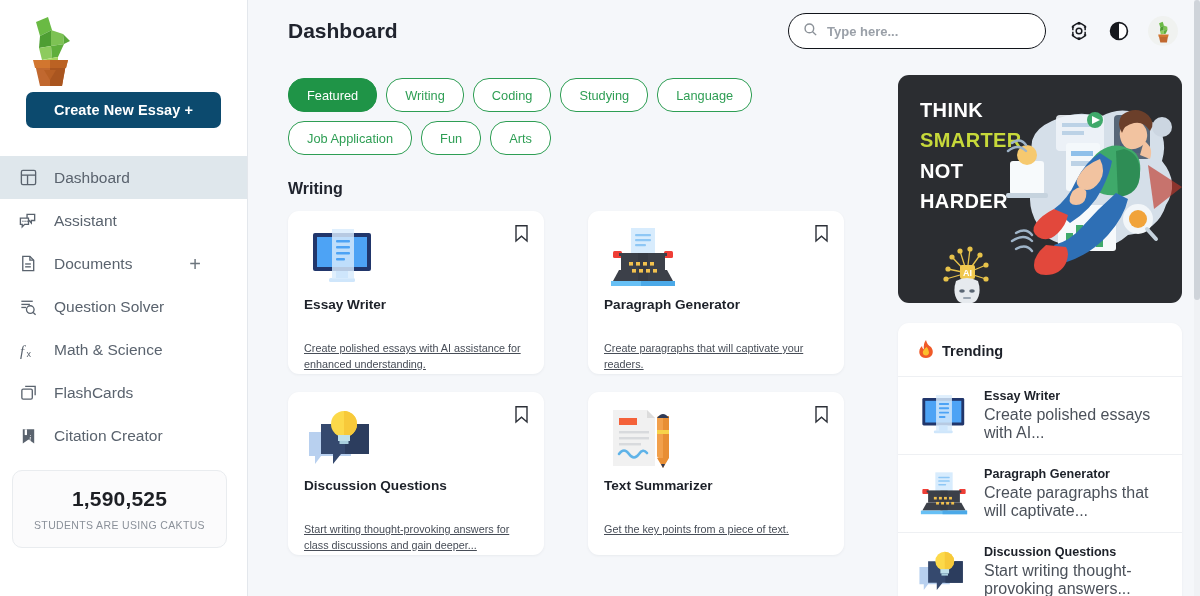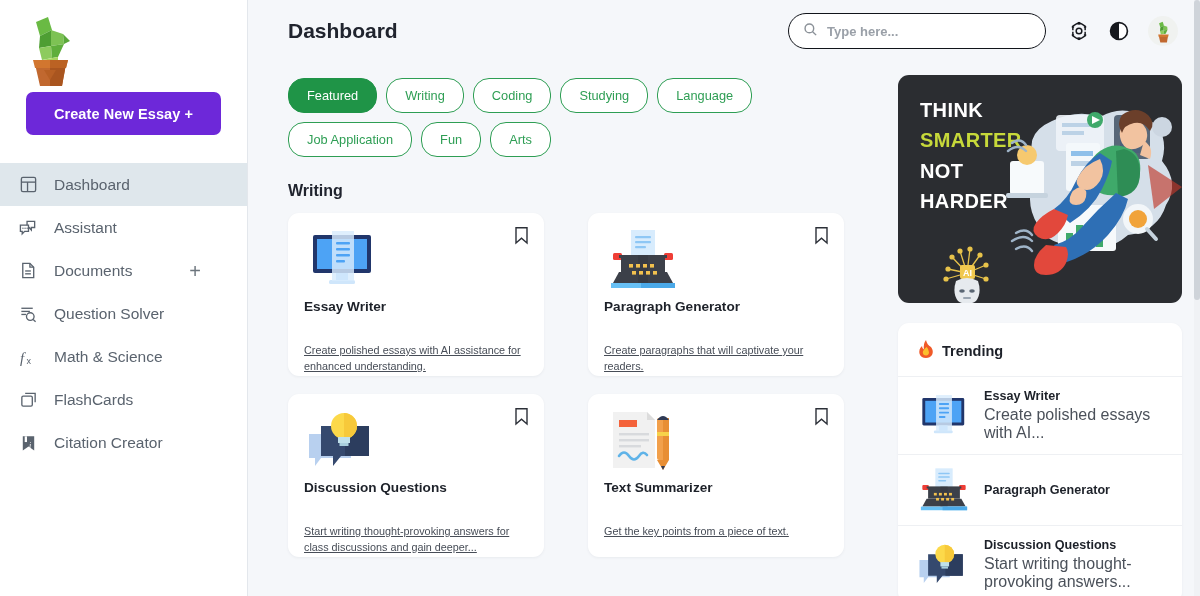--- a/index.html
+++ b/index.html
@@ -17,22 +17,22 @@
     background: #ffffff;
     border-right: 1px solid #e3e7ec;
     display: flex; flex-direction: column;
     position: relative; flex: 0 0 248px;
   }
   .logo-wrap { padding: 8px 0 0 18px; height: 92px; }
   .logo { width: 62px; height: 80px; display: block; }
 
   .create-btn {
     margin: 0 26px 0 26px;
-    height: 43px;
-    background: #6d28d9;
+    height: 36px;
+    background: #0c4a6e;
     border-radius: 7px;
     color: #ffffff;
     font-size: 14.5px; font-weight: bold;
     display: flex; align-items: center; justify-content: center;
     cursor: pointer; letter-spacing: .1px;
   }
 
   .nav { margin-top: 28px; }
   .nav-item {
     height: 43px; display: flex; align-items: center;
@@ -88,21 +88,21 @@
     background: #f0f2f0; display: flex; align-items: center; justify-content: center;
     overflow: hidden; cursor: pointer;
   }
 
   .body-cols { display: flex; flex: 1 1 auto; overflow: hidden; }
   .center-col { flex: 1 1 auto; padding: 16px 0 0 40px; overflow: hidden; }
   .right-col { width: 330px; flex: 0 0 330px; padding: 13px 18px 0 28px; overflow: hidden; }
 
   .chips { display: flex; flex-wrap: wrap; gap: 9px; max-width: 570px; }
   .chip {
-    height: 35px; padding: 0 18px;
+    height: 18px; padding: 16px 18px;
     border-radius: 16px; border: 1.3px solid #2e9e54;
     background: #ffffff; color: #2e9e54;
     font-size: 12.8px; display: flex; align-items: center;
     cursor: pointer; white-space: nowrap;
   }
   .chip.active { background: #1f9447; border-color: #1f9447; color: #ffffff; font-weight: 500; }
 
   .section-title { font-size: 16px; font-weight: bold; color: #20242e; margin: 25px 0 13px 0; }
 
   .cards { display: grid; grid-template-columns: 256px 256px; gap: 18px 44px; }
@@ -254,20 +254,24 @@
           <svg width="19" height="20" viewBox="0 0 20 20">
             <path d="M4 3 H16 V18 L10 13.6 L4 18 Z" fill="#5a636e"></path>
             <rect x="6" y="3" width="2.4" height="6" fill="#ffffff"></rect>
             <text x="10.6" y="15.2" font-family="Liberation Serif, serif" font-style="italic" font-size="8.5" fill="#ffffff">i</text>
           </svg>
         </span>
         <span class="nav-label">Citation Creator</span>
       </div>
     </nav>
 
+    <div class="stats-box">
+      <div class="stats-num">1,590,525</div>
+      <div class="stats-lbl">STUDENTS ARE USING CAKTUS</div>
+    </div>
   </aside>
 
   <section class="main">
 
     <header class="topbar">
       <div class="page-title">Dashboard</div>
 
       <div class="search-box">
         <span>
           <svg width="15" height="15" viewBox="0 0 16 16" fill="none" stroke="#8b9198" stroke-width="1.5">
@@ -570,20 +574,21 @@
                     <rect x="32" y="42" width="4" height="3.6"></rect>
                   <rect x="39" y="42" width="4" height="3.6"></rect>
                     <rect x="46" y="42" width="4" height="3.6"></rect>
                 </g>
                 <rect x="4" y="54" width="64" height="5" fill="#67c0f5"></rect>
                 <rect x="34" y="54" width="34" height="5" fill="#4ba9e8"></rect>
               </svg>
             </span>
             <div>
               <div class="trend-title">Paragraph Generator</div>
+              <div class="trend-desc">Create paragraphs that will captivate...</div>
             </div>
           </div>
 
           <div class="trend-item">
             <span class="trend-ico">
               <svg width="52" height="46" viewBox="0 0 72 62">
                 <path d="M2 24 H44 V48 H14 L8 56 L8 48 L2 48 Z" fill="#b8d0ef"></path>
                 <path d="M14 16 H62 V46 H34 L26 56 L26 46 H14 Z" fill="#35496e"></path>
                 <path d="M38 16 H62 V46 H38 Z" fill="#2c3d5e"></path>
                 <circle cx="37" cy="16" r="13" fill="#fcd94a"></circle>

